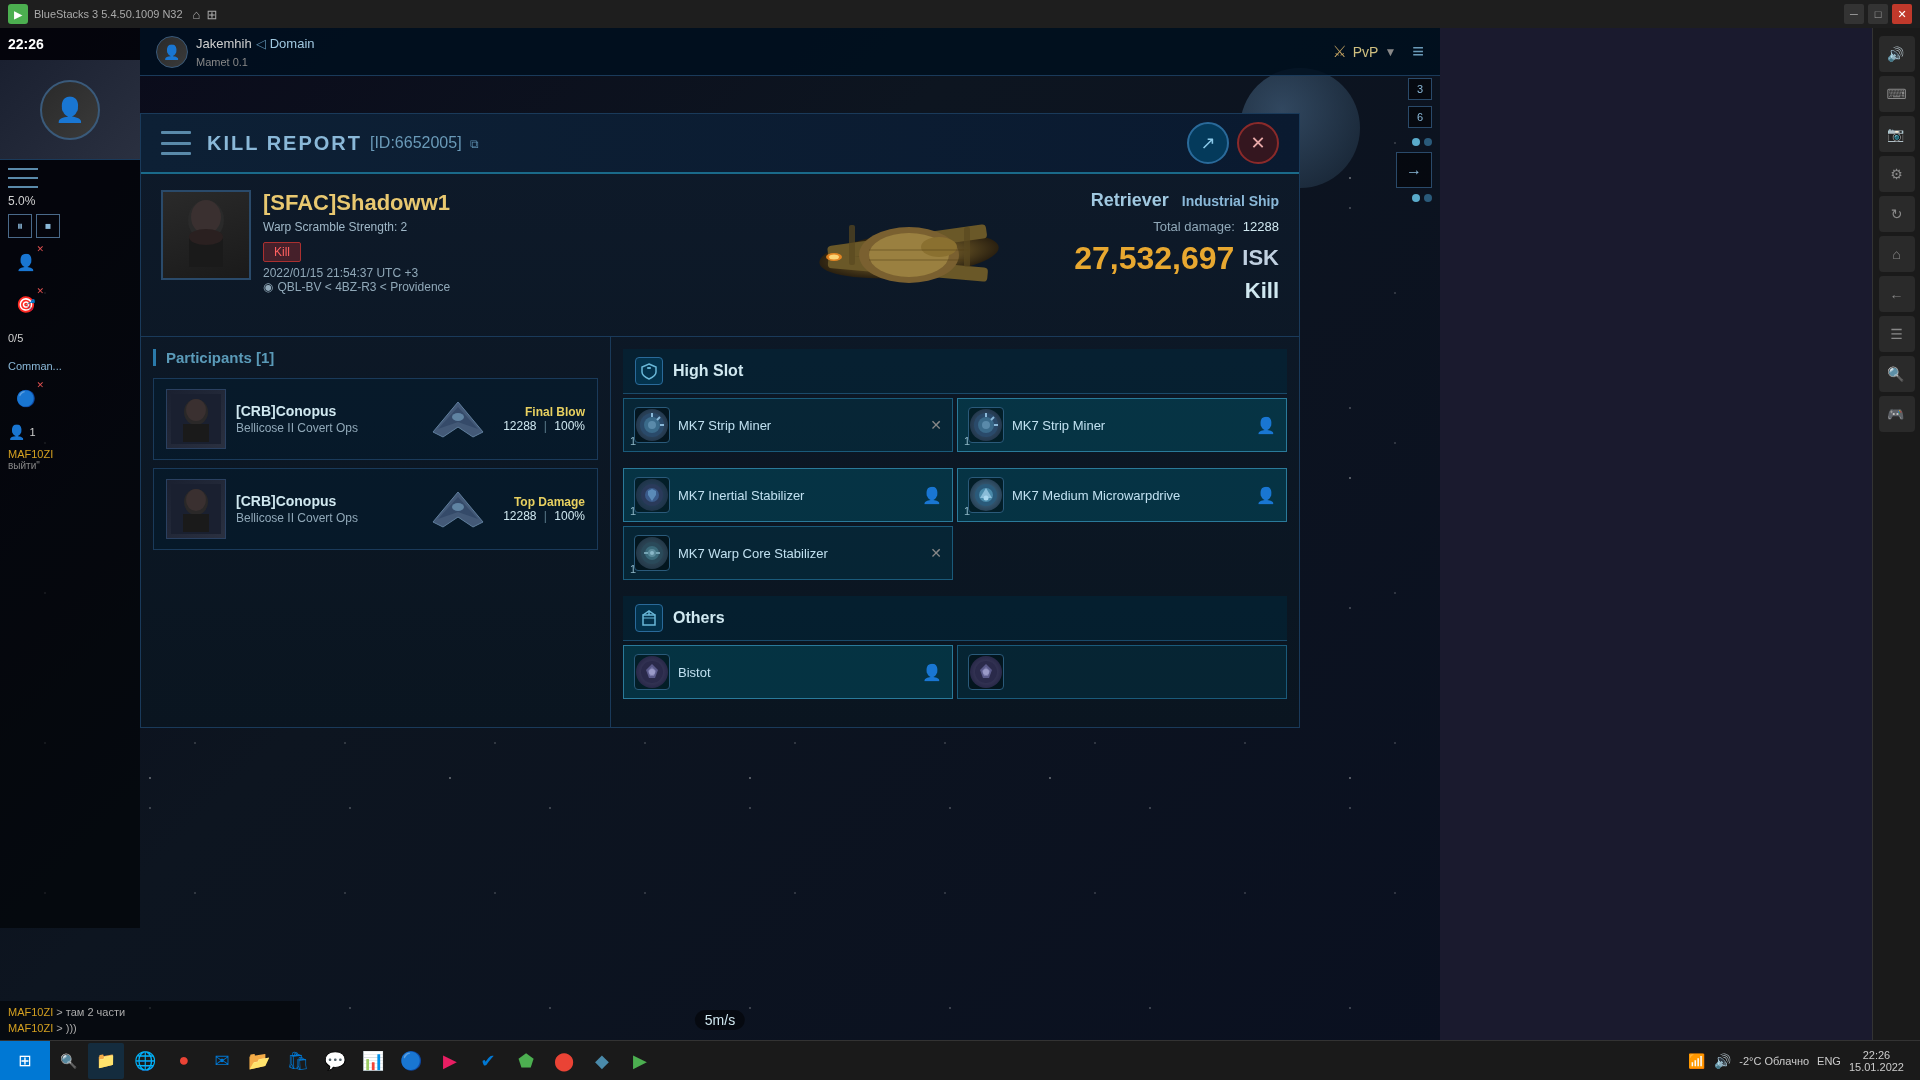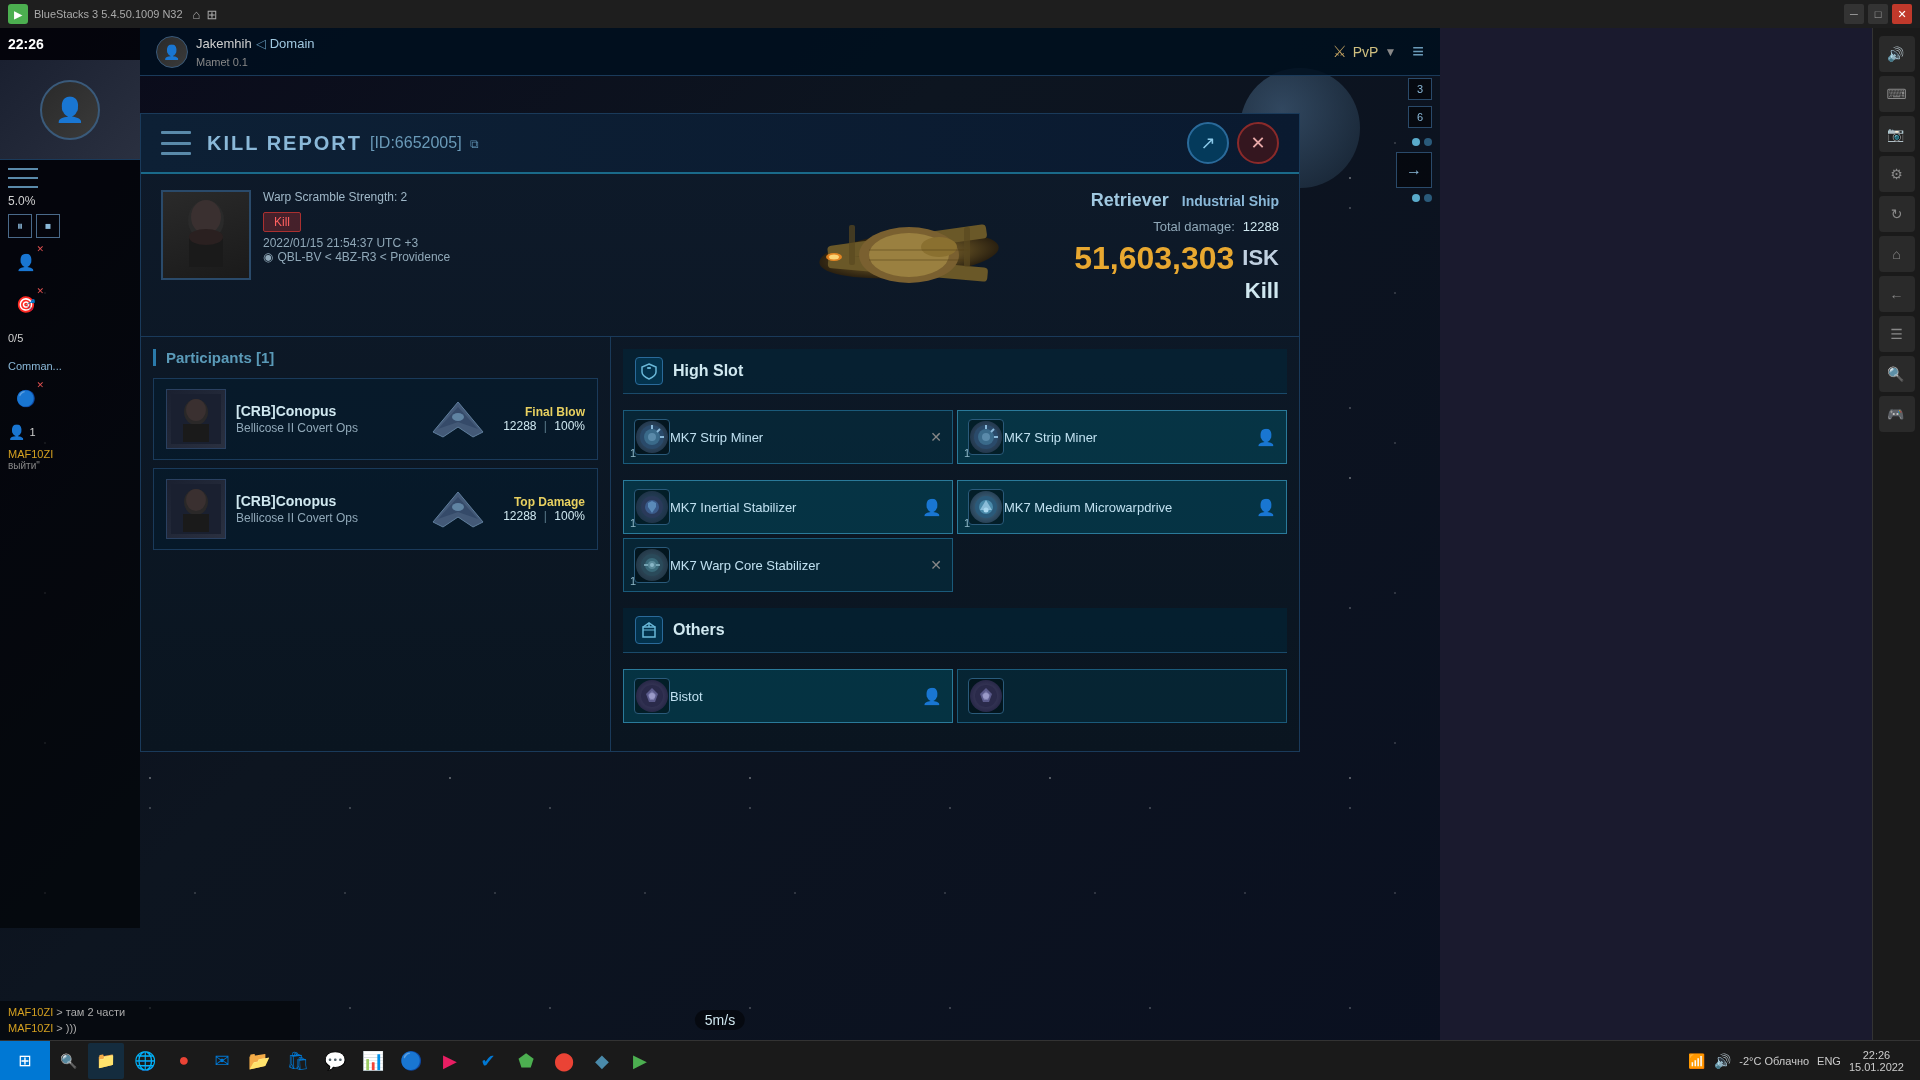--- a/index.html
+++ b/index.html
@@ -432,21 +432,21 @@
       margin-bottom: 8px;
     }
 
     .slot-header {
       display: flex;
       align-items: center;
       gap: 10px;
       padding: 8px 12px;
       background: rgba(0,40,60,0.5);
       border-bottom: 1px solid #1a4a6a;
-      margin-bottom: 16px;
+      margin-bottom: 4px;
       text-align: center;
     }
 
     .slot-icon {
       width: 28px; height: 28px;
       background: rgba(0,80,120,0.4);
       border: 1px solid #2a6a9a;
       border-radius: 4px;
       display: flex; align-items: center; justify-content: center;
       color: #6ab8d8;
@@ -465,21 +465,21 @@
       gap: 4px;
       padding: 0 0 8px 0;
     }
 
     .equipment-item {
       background: rgba(0,60,80,0.4);
       border: 1px solid #1a5a7a;
       padding: 8px 10px;
       display: flex;
       align-items: center;
-      gap: 0;
+      gap: 8px;
       position: relative;
       min-height: 52px;
     }
 
     .equipment-item.highlight {
       background: rgba(0,80,100,0.5);
       border-color: #2a7a9a;
     }
 
     .equipment-icon {
@@ -733,20 +733,21 @@
             <svg width="70" height="80" viewBox="0 0 70 80">
               <ellipse cx="35" cy="25" rx="18" ry="20" fill="#2a2a2a"></ellipse>
               <ellipse cx="35" cy="22" rx="15" ry="17" fill="#3a3030"></ellipse>
               <rect x="18" y="42" width="34" height="30" fill="#1a1a1a"></rect>
               <ellipse cx="35" cy="42" rx="17" ry="8" fill="#2a2020"></ellipse>
             </svg>
           </div>
         </div>
 
         <div class="victim-info">
+          <div class="victim-name">[SFAC]Shadoww1</div>
           <div class="victim-stat">Warp Scramble Strength: 2</div>
           <div class="kill-tag">Kill</div>
           <div class="kill-datetime">2022/01/15 21:54:37 UTC +3</div>
           <div class="kill-location">
             <span>◉</span>
             <span>QBL-BV &lt; 4BZ-R3 &lt; Providence</span>
           </div>
         </div>
       </div>
 
@@ -785,21 +786,21 @@
       <div class="ship-stats">
         <div class="ship-type">
           <span>Retriever</span>
           <span style="font-size:14px;color:#8ab8d8;margin-left:8px;">Industrial Ship</span>
         </div>
         <div style="display:flex;justify-content:flex-end;align-items:center;gap:8px;margin-top:8px;">
           <span class="damage-label">Total damage:</span>
           <span class="damage-value">12288</span>
         </div>
         <div style="display:flex;justify-content:flex-end;align-items:center;gap:8px;margin-top:4px;">
-          <span class="isk-value">51,603,303</span>
+          <span class="isk-value">27,532,697</span>
           <span class="isk-label">ISK</span>
         </div>
         <div style="text-align:right;">
           <span class="kill-label">Kill</span>
         </div>
       </div>
     </div>
 
     <div class="kill-report-lower">
 

